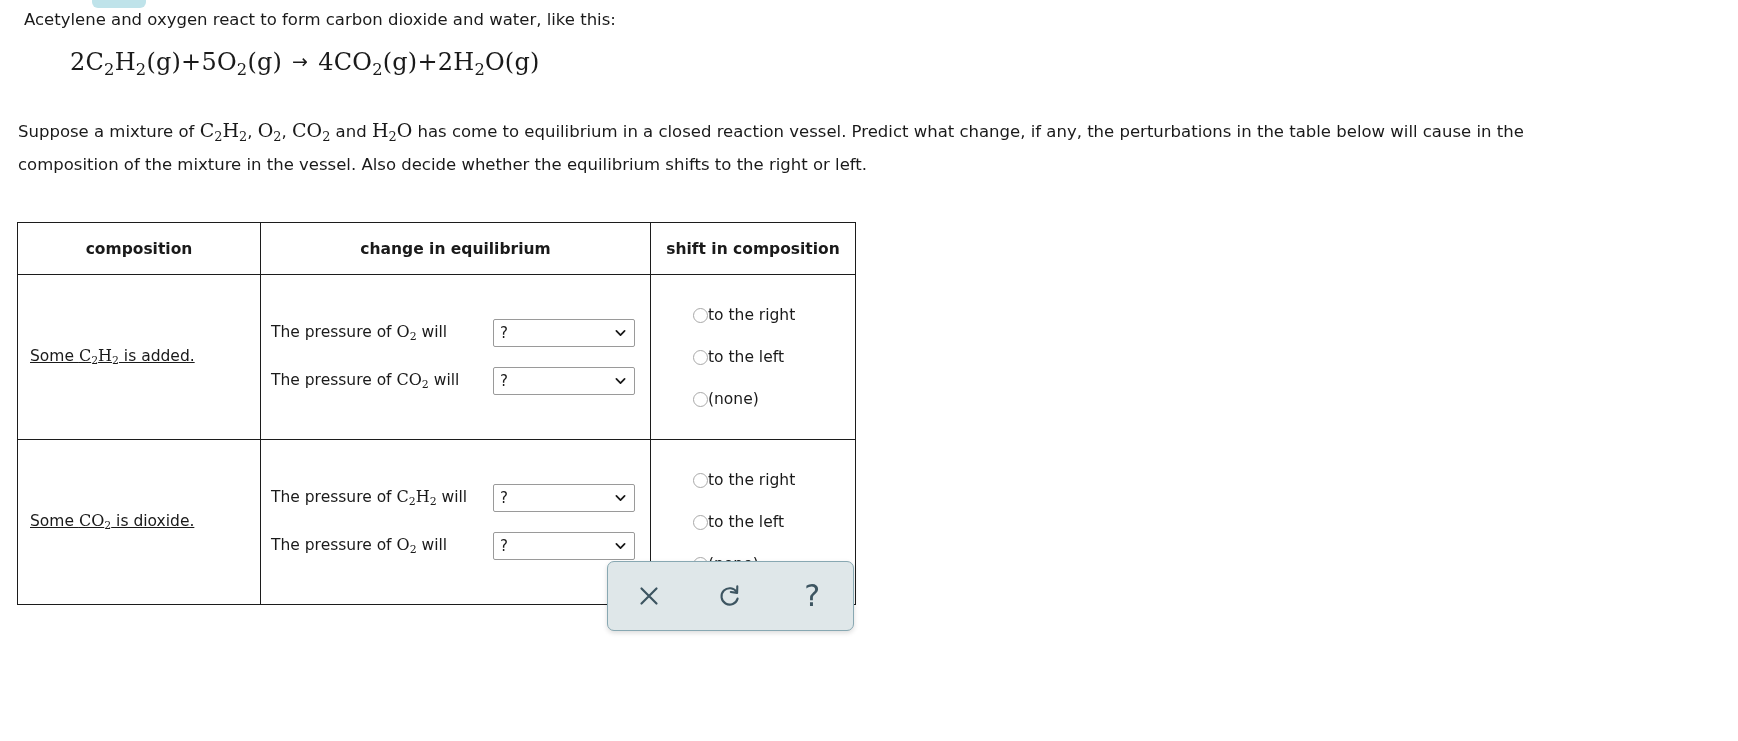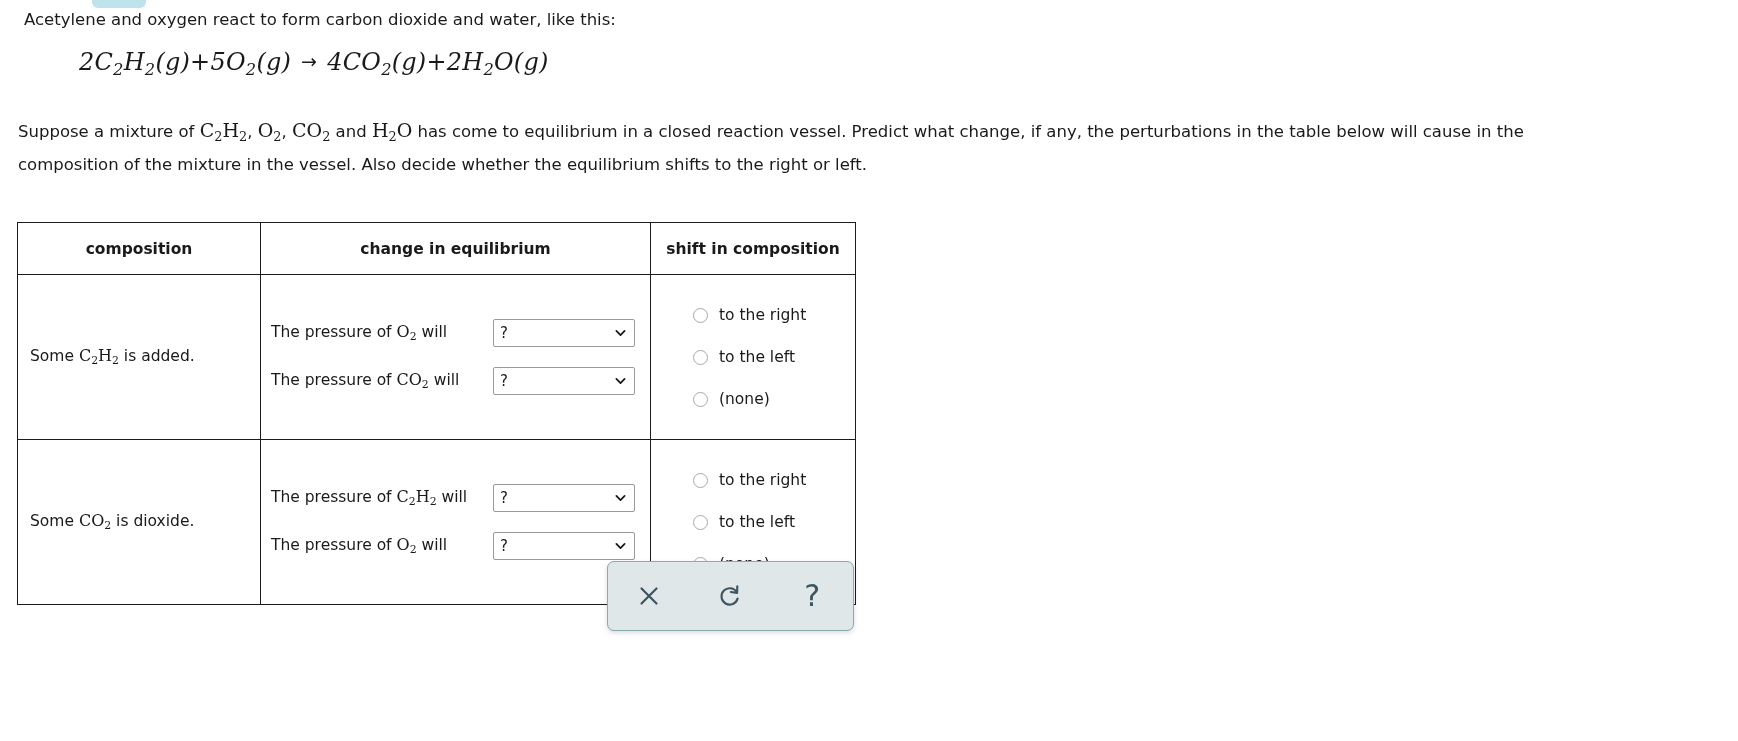--- a/index.html
+++ b/index.html
@@ -34,27 +34,26 @@
     top: 8px;
     font-size: 16.5px;
     line-height: 1.5;
     white-space: nowrap;
     margin-left: 6px;
   }
 
   
   .equation {
     position: absolute;
-    left: 79px;
+    left: 70px;
     top: 48px;
     font-family: "DejaVu Serif", "Liberation Serif", serif;
     font-size: 24px;
     letter-spacing: 0.2px;
     white-space: nowrap;
-    font-style: italic;
   }
   .equation .arrow {
     display: inline-block;
     padding: 0 10px;
     font-family: "DejaVu Sans", "Liberation Sans", sans-serif;
     font-size: 19px;
     vertical-align: 2px;
   }
 
   
@@ -97,20 +96,21 @@
     padding: 0 6px;
   }
   .col-perturbation { width: 243px; }
   .col-change       { width: 390px; }
   .col-shift        { width: 205px; }
 
   .cell-perturbation {
     font-size: 15.5px;
     padding: 0 0 0 12px;
     height: 144px;
+    text-decoration: underline;
   }
   .cell-change {
     padding: 10px 0 10px 10px;
     height: 144px;
   }
   .cell-shift {
     padding: 8px 0 8px 0;
     height: 144px;
   }
 
@@ -173,21 +173,20 @@
     width: 15px;
     height: 15px;
     border: 1.6px solid #a9a9a9;
     border-radius: 50%;
     background: #fff;
     box-sizing: border-box;
     flex: 0 0 auto;
   }
   .radio-label {
     font-size: 15.5px;
-    margin-left: 11px;
     white-space: nowrap;
   }
 
   
   .toolbar {
     position: absolute;
     left: 607px;
     top: 561px;
     width: 247px;
     height: 70px;

